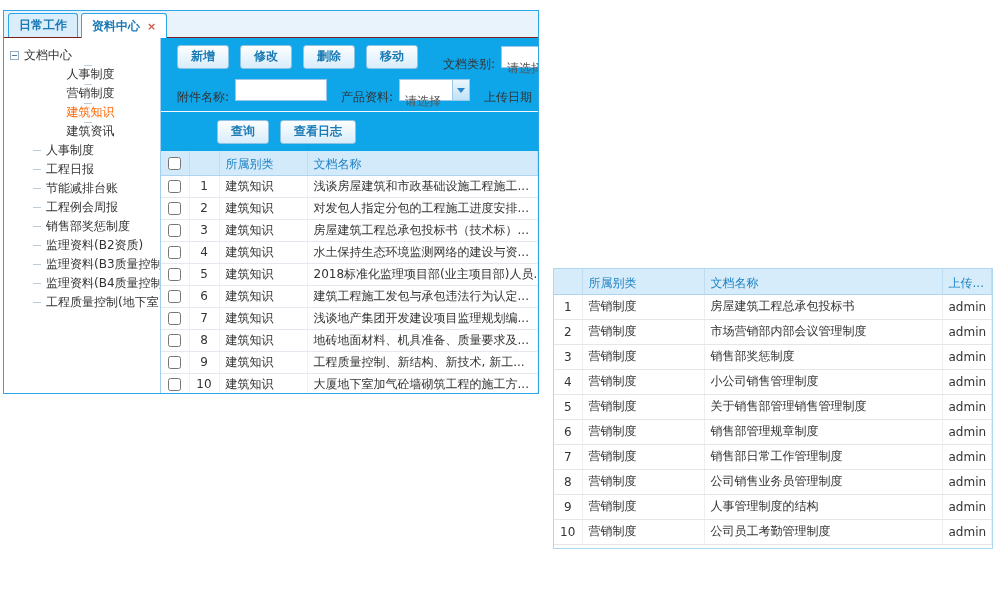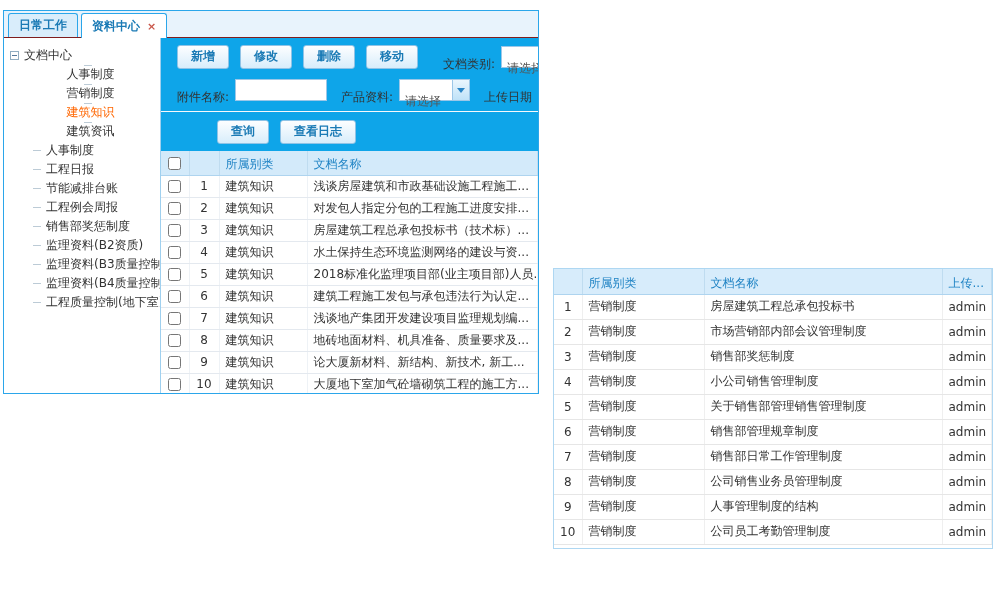--- a/index.html
+++ b/index.html
@@ -274,21 +274,21 @@
               <tr>
                 <td class="c-check"><input type="checkbox" style=""></td>
                 <td class="c-num">8</td>
                 <td class="c-cat">建筑知识</td>
                 <td class="c-name">地砖地面材料、机具准备、质量要求及...</td>
               </tr>
               <tr>
                 <td class="c-check"><input type="checkbox" style=""></td>
                 <td class="c-num">9</td>
                 <td class="c-cat">建筑知识</td>
-                <td class="c-name">论大厦新材料、新结构、新技术, 新工...</td>
+                <td class="c-name">工程质量控制、新结构、新技术, 新工...</td>
               </tr>
               <tr>
                 <td class="c-check"><input type="checkbox" style=""></td>
                 <td class="c-num">10</td>
                 <td class="c-cat">建筑知识</td>
                 <td class="c-name">大厦地下室加气砼墙砌筑工程的施工方...</td>
               </tr>
             </tbody>
         </table>
       </div>

